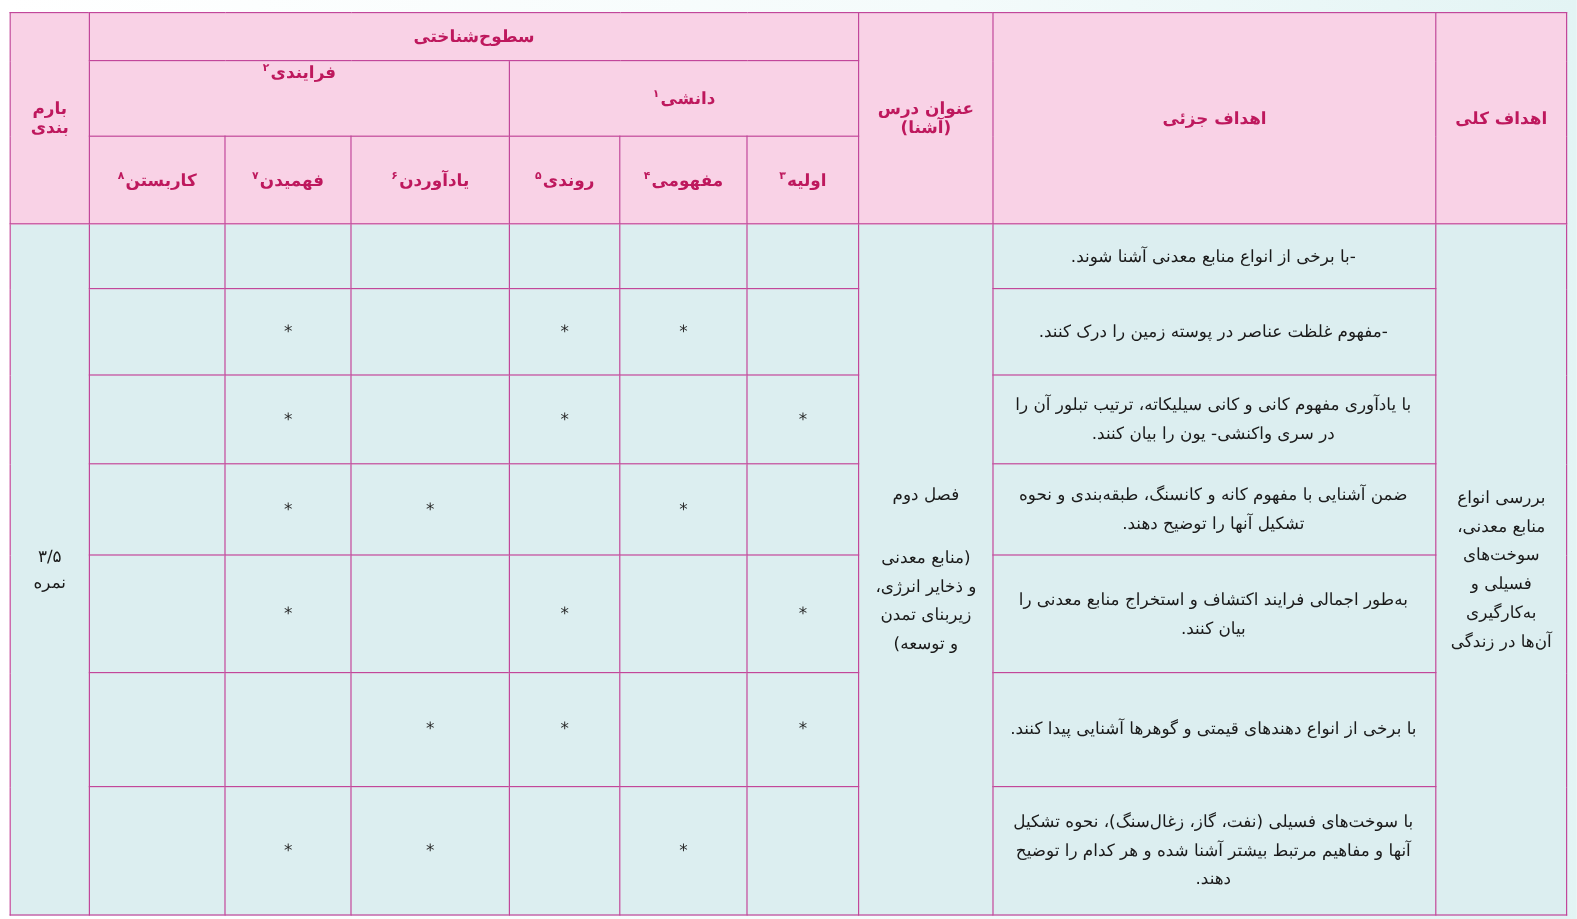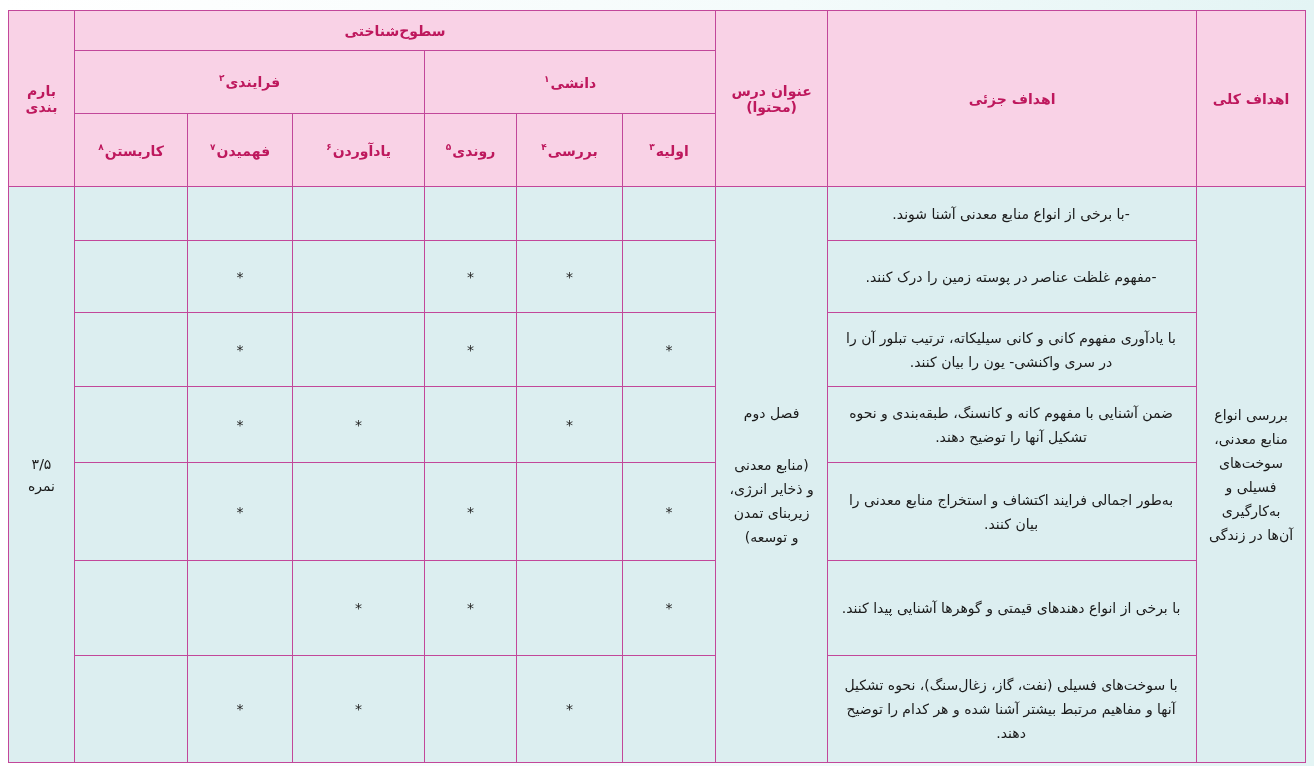--- a/index.html
+++ b/index.html
@@ -57,35 +57,35 @@
     <col style="width:105px">
     <col style="width:113px">
     <col style="width:66px">
   </colgroup>
   <thead>
     <tr style="height:40px">
       <th rowspan="3"><span>اهداف کلی</span></th>
       <th rowspan="3"><span>اهداف جزئی</span></th>
       <th rowspan="3">
         <div>عنوان درس</div>
-        <div>(محتوا)</div>
+        <div>(آشنا)</div>
       </th>
       <th colspan="6"><span>سطوح‌شناختی</span></th>
       <th rowspan="3">
         <div>بارم</div>
         <div>بندی</div>
       </th>
     </tr>
     <tr style="height:63px">
       <th colspan="3"><span>دانشی</span><sup>۱</sup></th>
-      <th colspan="3" style="vertical-align:top; padding-top:22px"><span>فرایندی</span><sup>۲</sup></th>
+      <th colspan="3" style="vertical-align:top; padding-top:1px"><span>فرایندی</span><sup>۲</sup></th>
     </tr>
     <tr style="height:73px">
       <th><span>اولیه</span><sup>۳</sup></th>
-      <th><span>بررسی</span><sup>۴</sup></th>
+      <th><span>مفهومی</span><sup>۴</sup></th>
       <th><span>روندی</span><sup>۵</sup></th>
       <th><span>یادآوردن</span><sup>۶</sup></th>
       <th><span>فهمیدن</span><sup>۷</sup></th>
       <th><span>کاربستن</span><sup>۸</sup></th>
     </tr>
   </thead>
   <tbody>
     <tr style="height:54px">
       <td rowspan="7" class="general">
         <div>بررسی انواع</div>

